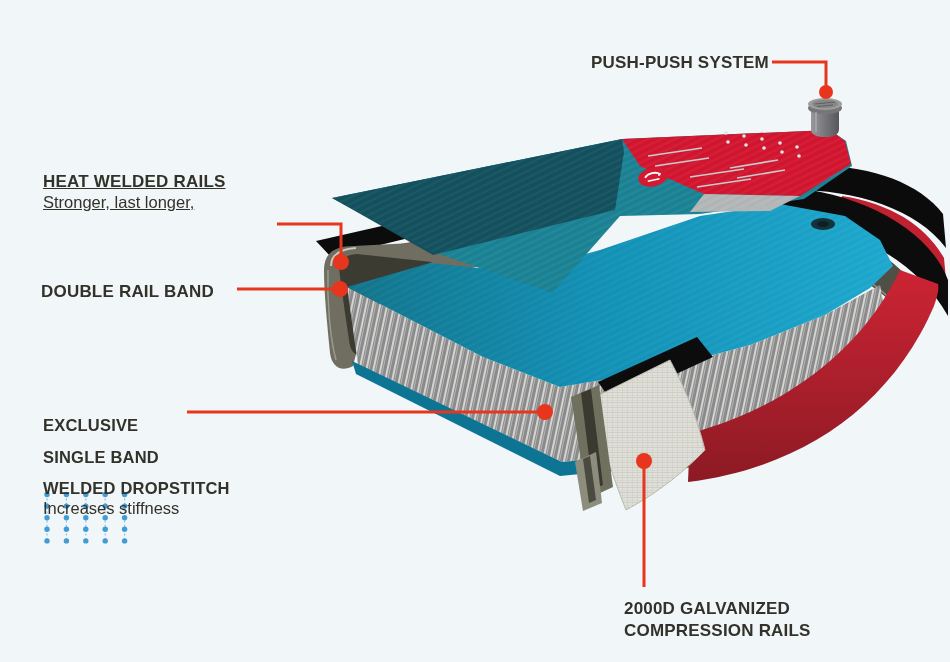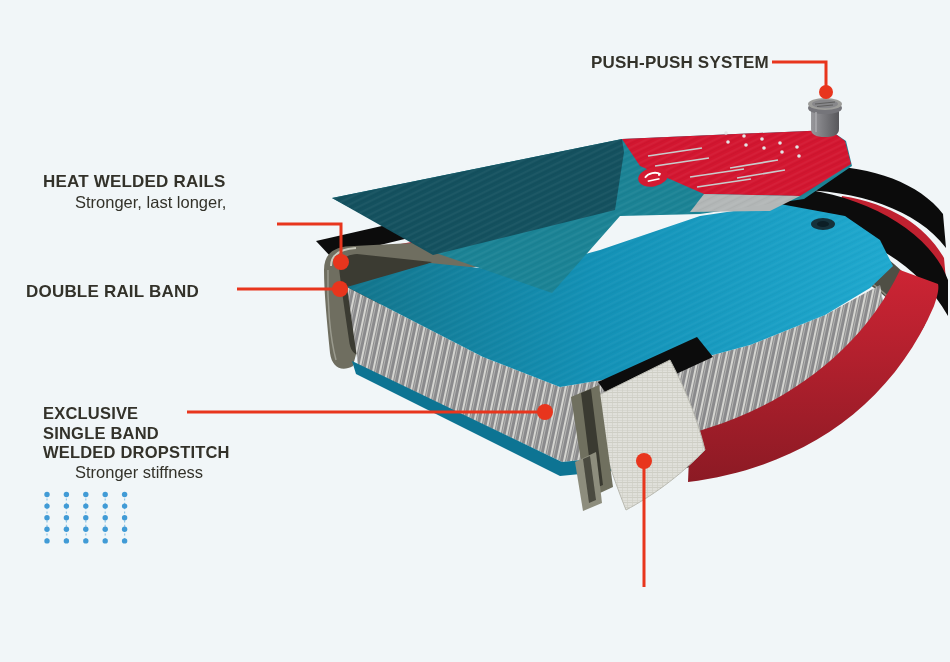--- a/index.html
+++ b/index.html
@@ -2,25 +2,25 @@
 <html style="--bg: #f1f6f8; --ink: #33322a; --accent: #e8351d; --dotblue: #419bd6;"><head>
 <meta charset="utf-8">
 <style>
   html,body{margin:0;padding:0;background:#fff;}
   .stage{position:relative;width:932px;height:662px;overflow:hidden;
          background:var(--bg,#f1f6f8);
          font-family:"Liberation Sans", sans-serif;padding-left:48px;}
   .art{position:absolute;left:0;top:0;width:950px;height:662px;display:block;}
   .lbl{position:absolute;color:var(--ink,#33322a);white-space:nowrap;}
   .ttl{font-weight:bold;font-size:17px;line-height:21px;letter-spacing:.2px;}
-  .ttl-sm{font-weight:bold;font-size:16.5px;line-height:19.5px;letter-spacing:.2px;}
-  .sub{font-weight:normal;font-size:16.5px;line-height:21px;margin-left:32px;}
+  .ttl-sm{font-weight:bold;font-size:16.5px;line-height:19.5px;letter-spacing:.2px;margin-top:12px;}
+  .sub{font-weight:normal;font-size:16.5px;line-height:21px;}
   .a-push{left:591px;top:52px;}
-  .a-heat{left:43px;top:171px;}
-  .a-band{left:26px;top:281px;}
+  .a-heat{left:43px;top:171px;text-decoration:underline;}
+  .a-band{left:41px;top:281px;}
   .a-drop{left:43px;top:404px;}
   .a-comp{left:624px;top:598px;}
   .lead{stroke:var(--accent,#e8351d);stroke-width:3;fill:none;}
   .mdot{fill:var(--accent,#e8351d);}
 </style>
 </head>
 <body>
 
 <div class="stage">
 
@@ -212,17 +212,21 @@
     <div class="ttl">HEAT WELDED RAILS</div>
     <div class="sub">Stronger, last longer,</div>
   </div>
 
   <div class="lbl ttl a-band">DOUBLE RAIL BAND</div>
 
   <div class="lbl a-drop">
     <div class="ttl-sm">EXCLUSIVE</div>
     <div class="ttl-sm">SINGLE BAND</div>
     <div class="ttl-sm">WELDED DROPSTITCH</div>
-    <div class="sub" style="line-height:19.5px">Stronger stiffness</div>
+    <div class="sub" style="line-height:19.5px">Increases stiffness</div>
   </div>
 
+  <div class="lbl a-comp">
+    <div class="ttl" style="line-height:22px">2000D GALVANIZED</div>
+    <div class="ttl" style="line-height:22px">COMPRESSION RAILS</div>
+  </div>
 
 </div>
 
 </body></html>

